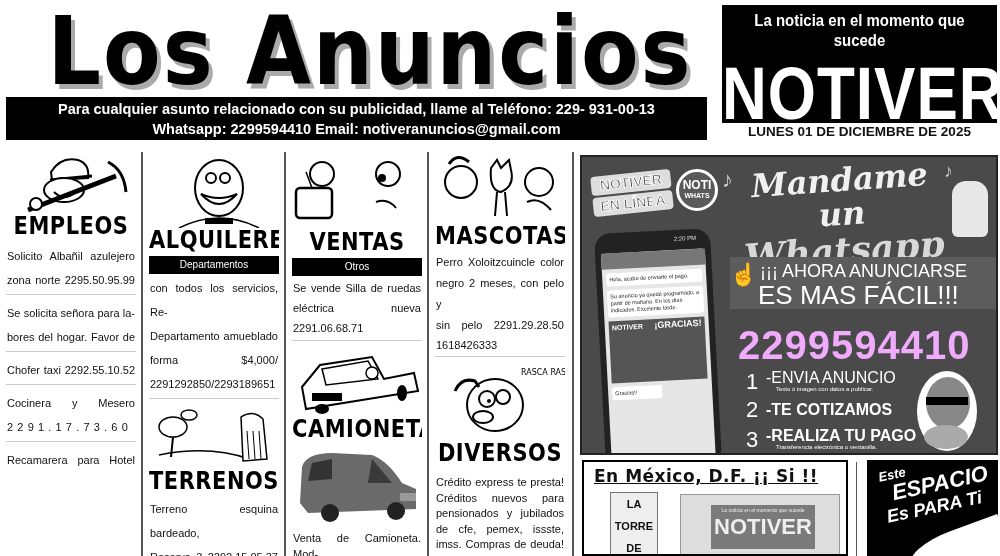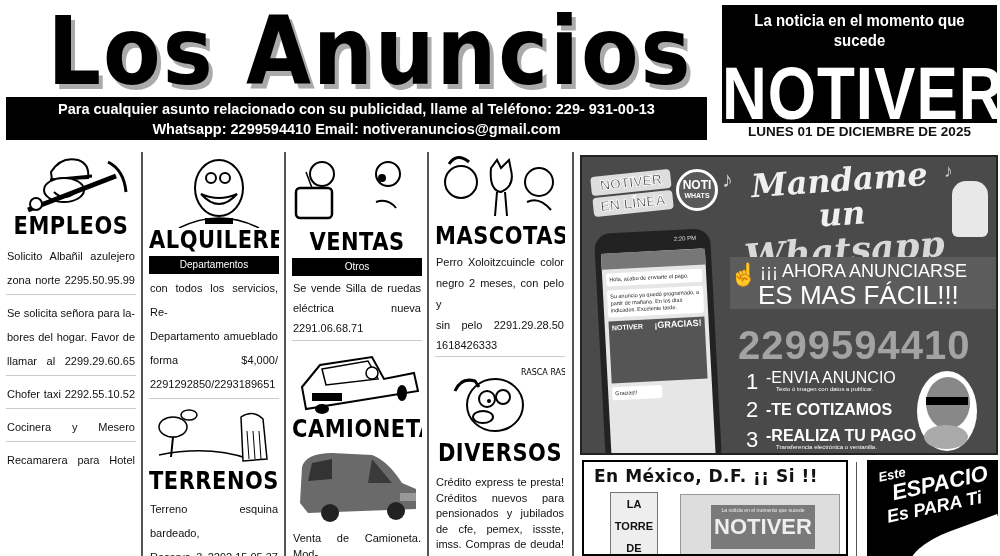--- a/index.html
+++ b/index.html
@@ -42,21 +42,21 @@
   .ad.last-left { text-align-last: left; }
   .ad-tight { font-size: 11px; line-height: 15.5px; text-align: justify; padding: 0 1px; }
   .sep { border-bottom: 1px solid #ccc; margin: 2px 0 6px; }
   .wide-spacing { letter-spacing: 4.2px; }
 
   
   .promo {
     position: absolute; left: 580px; top: 155px; width: 418px; height: 300px;
     background: #4a4a4a; border: 2px solid #222; overflow: hidden;
   }
-  .bottom-box1 { position: absolute; left: 582px; top: 460px; width: 266px; height: 96px; border: 2px solid #000; background: #fff; overflow: hidden; }
+  .bottom-box1 { position: absolute; left: 582px; top: 460px; width: 266px; height: 96px; border: 2px solid #000; background: #fff; overflow: hidden; text-decoration: underline; }
   .bottom-box2 { position: absolute; left: 867px; top: 460px; width: 131px; height: 96px; background: #000; overflow: hidden; }
 </style>
 </head>
 <body>
 
 <div class="masthead">
   <div class="title">Los Anuncios</div>
   <div class="contact-bar">
     <div>Para cualquier asunto relacionado con su publicidad, llame al  Teléfono: 229- 931-00-13</div>
     <div>Whatsapp: 2299594410 Email: notiveranuncios@gmail.com</div>
@@ -78,25 +78,25 @@
     <path d="M102 10 Q118 18 120 40" fill="none" stroke="#000" stroke-width="3"></path>
     <circle cx="30" cy="52" r="6" fill="#fff" stroke="#000" stroke-width="2"></circle>
   </svg>
   <div class="section-head">EMPLEOS</div>
   <div style="height:6px"></div>
   <div class="ad">Solicito Albañil azulejero</div>
   <div class="ad">zona norte 2295.50.95.99</div>
   <div class="sep"></div>
   <div class="ad">Se solicita señora para la-</div>
   <div class="ad">bores del hogar. Favor de</div>
-  <div class="ad">llamar al 2299.29.60.65</div>
   <div class="sep"></div>
   <div class="ad">Chofer taxi 2292.55.10.52</div>
   <div class="sep"></div>
   <div class="ad">Cocinera y Mesero</div>
+  <div class="ad wide-spacing">2291.17.73.60</div>
   <div class="sep"></div>
   <div class="ad">Recamarera para Hotel</div>
 </div>
 <div class="col-divider" style="left:141px;"></div>
 
 <div class="col" style="left:149px; width:130px;">
   <svg class="section-art" width="130" height="76" viewBox="0 0 130 76">
     <ellipse cx="70" cy="36" rx="24" ry="28" fill="#fff" stroke="#000" stroke-width="2"></ellipse>
     <circle cx="62" cy="26" r="5" fill="#fff" stroke="#000" stroke-width="2"></circle>
     <circle cx="76" cy="26" r="5" fill="#fff" stroke="#000" stroke-width="2"></circle>
@@ -232,21 +232,21 @@
       </div>
       <div style="background:#fff; padding:3px; width:50px; border-radius:2px;">Gracias!!</div>
     </div>
   </div>
 
   <div style="position:absolute; left:148px; top:100px; width:270px; height:52px; background:#5c5c5c;"></div>
   <div style="position:absolute; left:148px; top:96px; font-size:22px; line-height:44px;">☝</div>
   <div style="position:absolute; left:178px; top:104px; color:#fff; font-size:18px; line-height:20px;">¡¡¡ AHORA ANUNCIARSE</div>
   <div style="position:absolute; left:176px; top:124px; color:#fff; font-size:26px; line-height:28px;">ES MAS FÁCIL!!!</div>
 
-  <div style="position:absolute; left:156px; top:166px; color:#a3a3a3; font-size:40px; font-weight:bold; line-height:44px; letter-spacing:1px;">2299594410</div>
+  <div style="position:absolute; left:156px; top:166px; color:#f0abfc; font-size:40px; font-weight:bold; line-height:44px; letter-spacing:1px;">2299594410</div>
 
   <div style="position:absolute; left:164px; top:212px; color:#fff;">
     <div style="display:flex; align-items:flex-start; height:28px;">
       <span style="font-size:22px; width:20px; line-height:26px;">1</span>
       <div>
         <div style="font-size:16px; font-weight:normal; line-height:17px;">-ENVIA ANUNCIO</div>
         <div style="font-size:6px; padding-left:10px;">Texto ó imagen con datos a publicar.</div>
       </div>
     </div>
     <div style="display:flex; align-items:flex-start; height:30px;">

